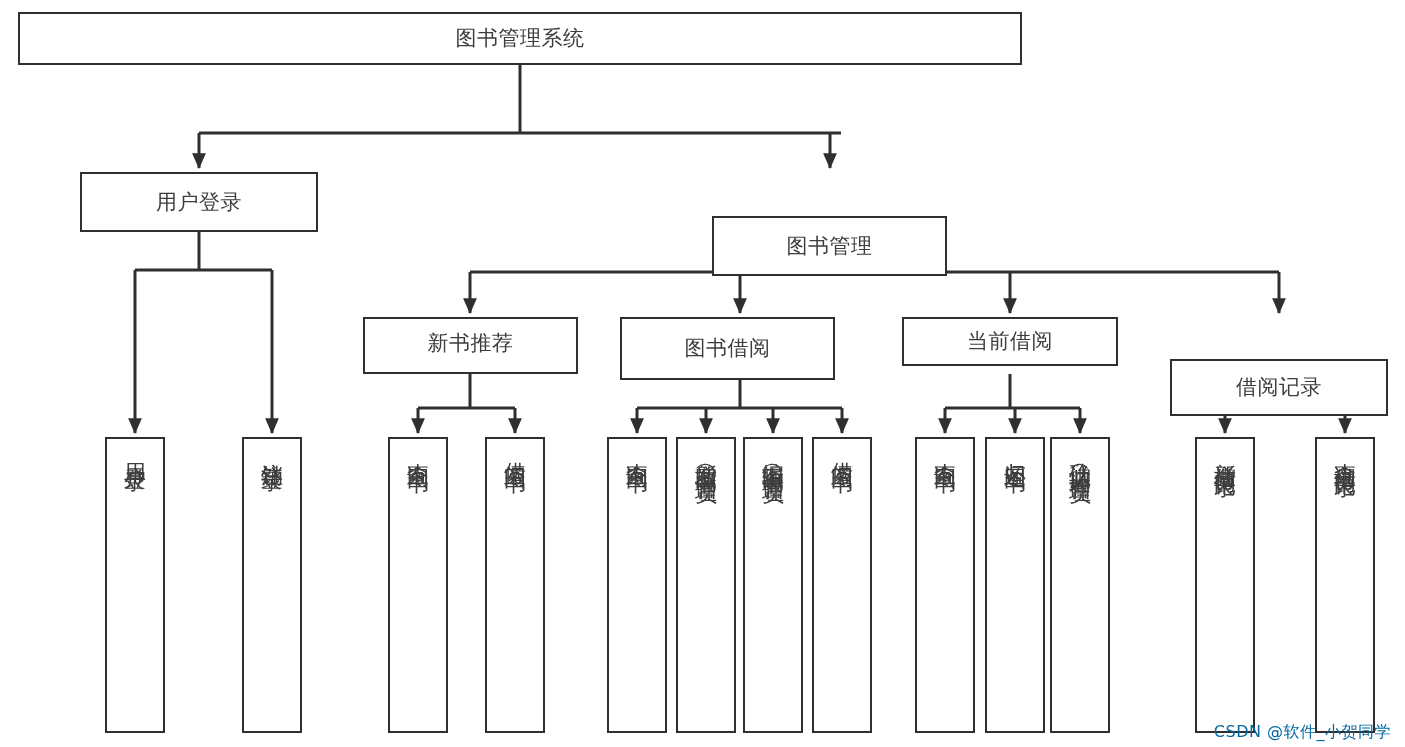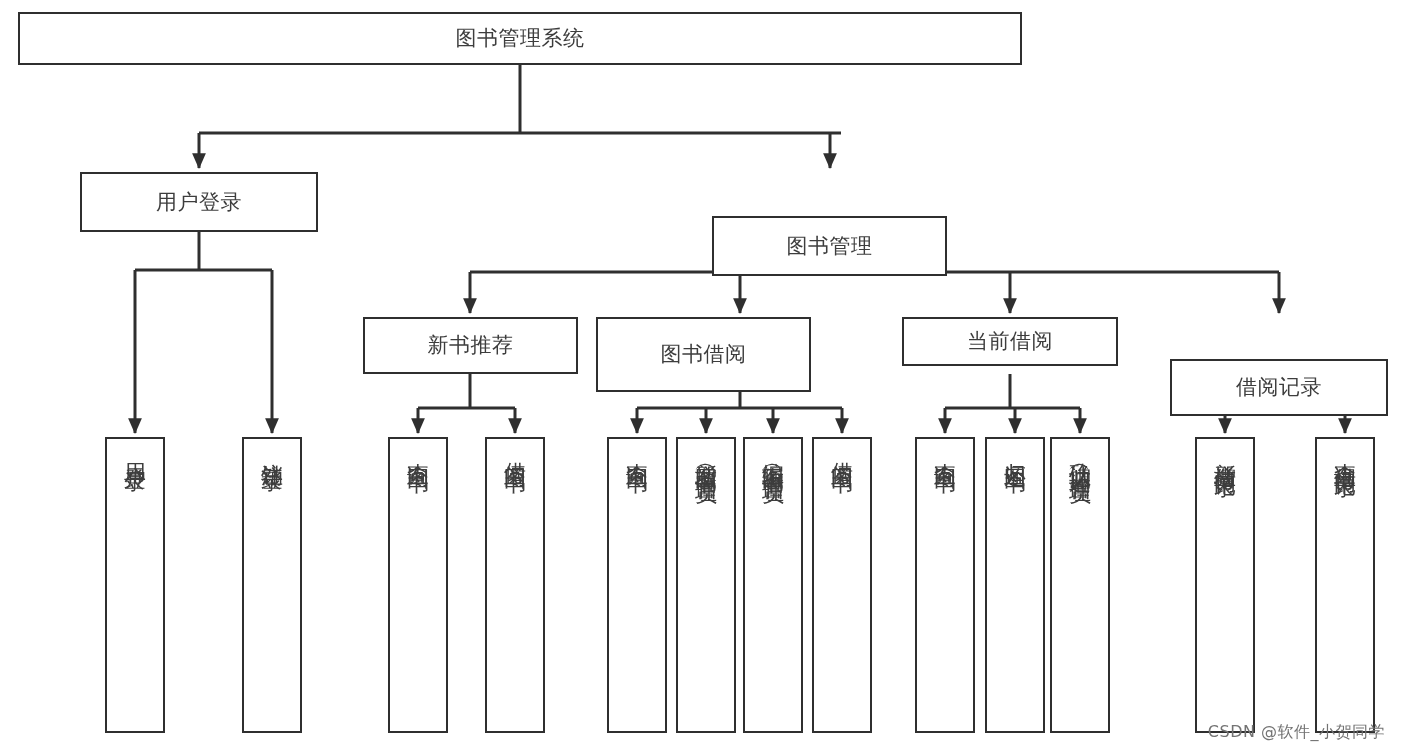--- a/index.html
+++ b/index.html
@@ -60,24 +60,24 @@
   .node.v .node-label {
     writing-mode: vertical-rl;
     text-orientation: upright;
     font-size: 22px;
     line-height: 1;
     letter-spacing: 3px;
     white-space: nowrap;
   }
   .watermark {
     position: absolute;
-    right: 20px;
+    right: 14px;
     bottom: 4px;
     font-size: 16px;
-    color: #737373;
+    color: #0369a1;
     letter-spacing: 0.5px;
     z-index: 3;
     white-space: nowrap;
   }
 </style>
 </head>
 <body>
 
 <div id="canvas">
 
@@ -135,24 +135,24 @@
     <span class="node-label">图书管理系统</span>
   </div>
 
   <div class="node h" id="n-l1-0" style="left: 80px; top: 172px; width: 238px; height: 60px;">
     <span class="node-label">用户登录</span>
   </div>
   <div class="node h" id="n-l1-1" style="left: 712px; top: 172px; width: 235px; height: 60px; margin-top: 44px;">
     <span class="node-label">图书管理</span>
   </div>
 
-  <div class="node h" id="n-l2-0" style="left: 363px; top: 317px; width: 215px; height: 57px;">
+  <div class="node h" id="n-l2-0" style="left: 363px; top: 317px; width: 215px; height: 57px; font-family: Liberation Mono, monospace;">
     <span class="node-label">新书推荐</span>
   </div>
-  <div class="node h" id="n-l2-1" style="left: 596px; top: 317px; width: 215px; height: 75px;">
+  <div class="node h" id="n-l2-1" style="left: 620px; top: 317px; width: 215px; height: 63px;">
     <span class="node-label">图书借阅</span>
   </div>
   <div class="node h" id="n-l2-2" style="left: 902px; top: 317px; width: 216px; height: 49px;">
     <span class="node-label">当前借阅</span>
   </div>
   <div class="node h" id="n-l2-3" style="left: 1170px; top: 317px; width: 218px; height: 57px; margin-top: 42px;">
     <span class="node-label">借阅记录</span>
   </div>
 
   <div class="node v" id="n-leaf-0" style="left: 105px; top: 437px; width: 60px; height: 296px;">

